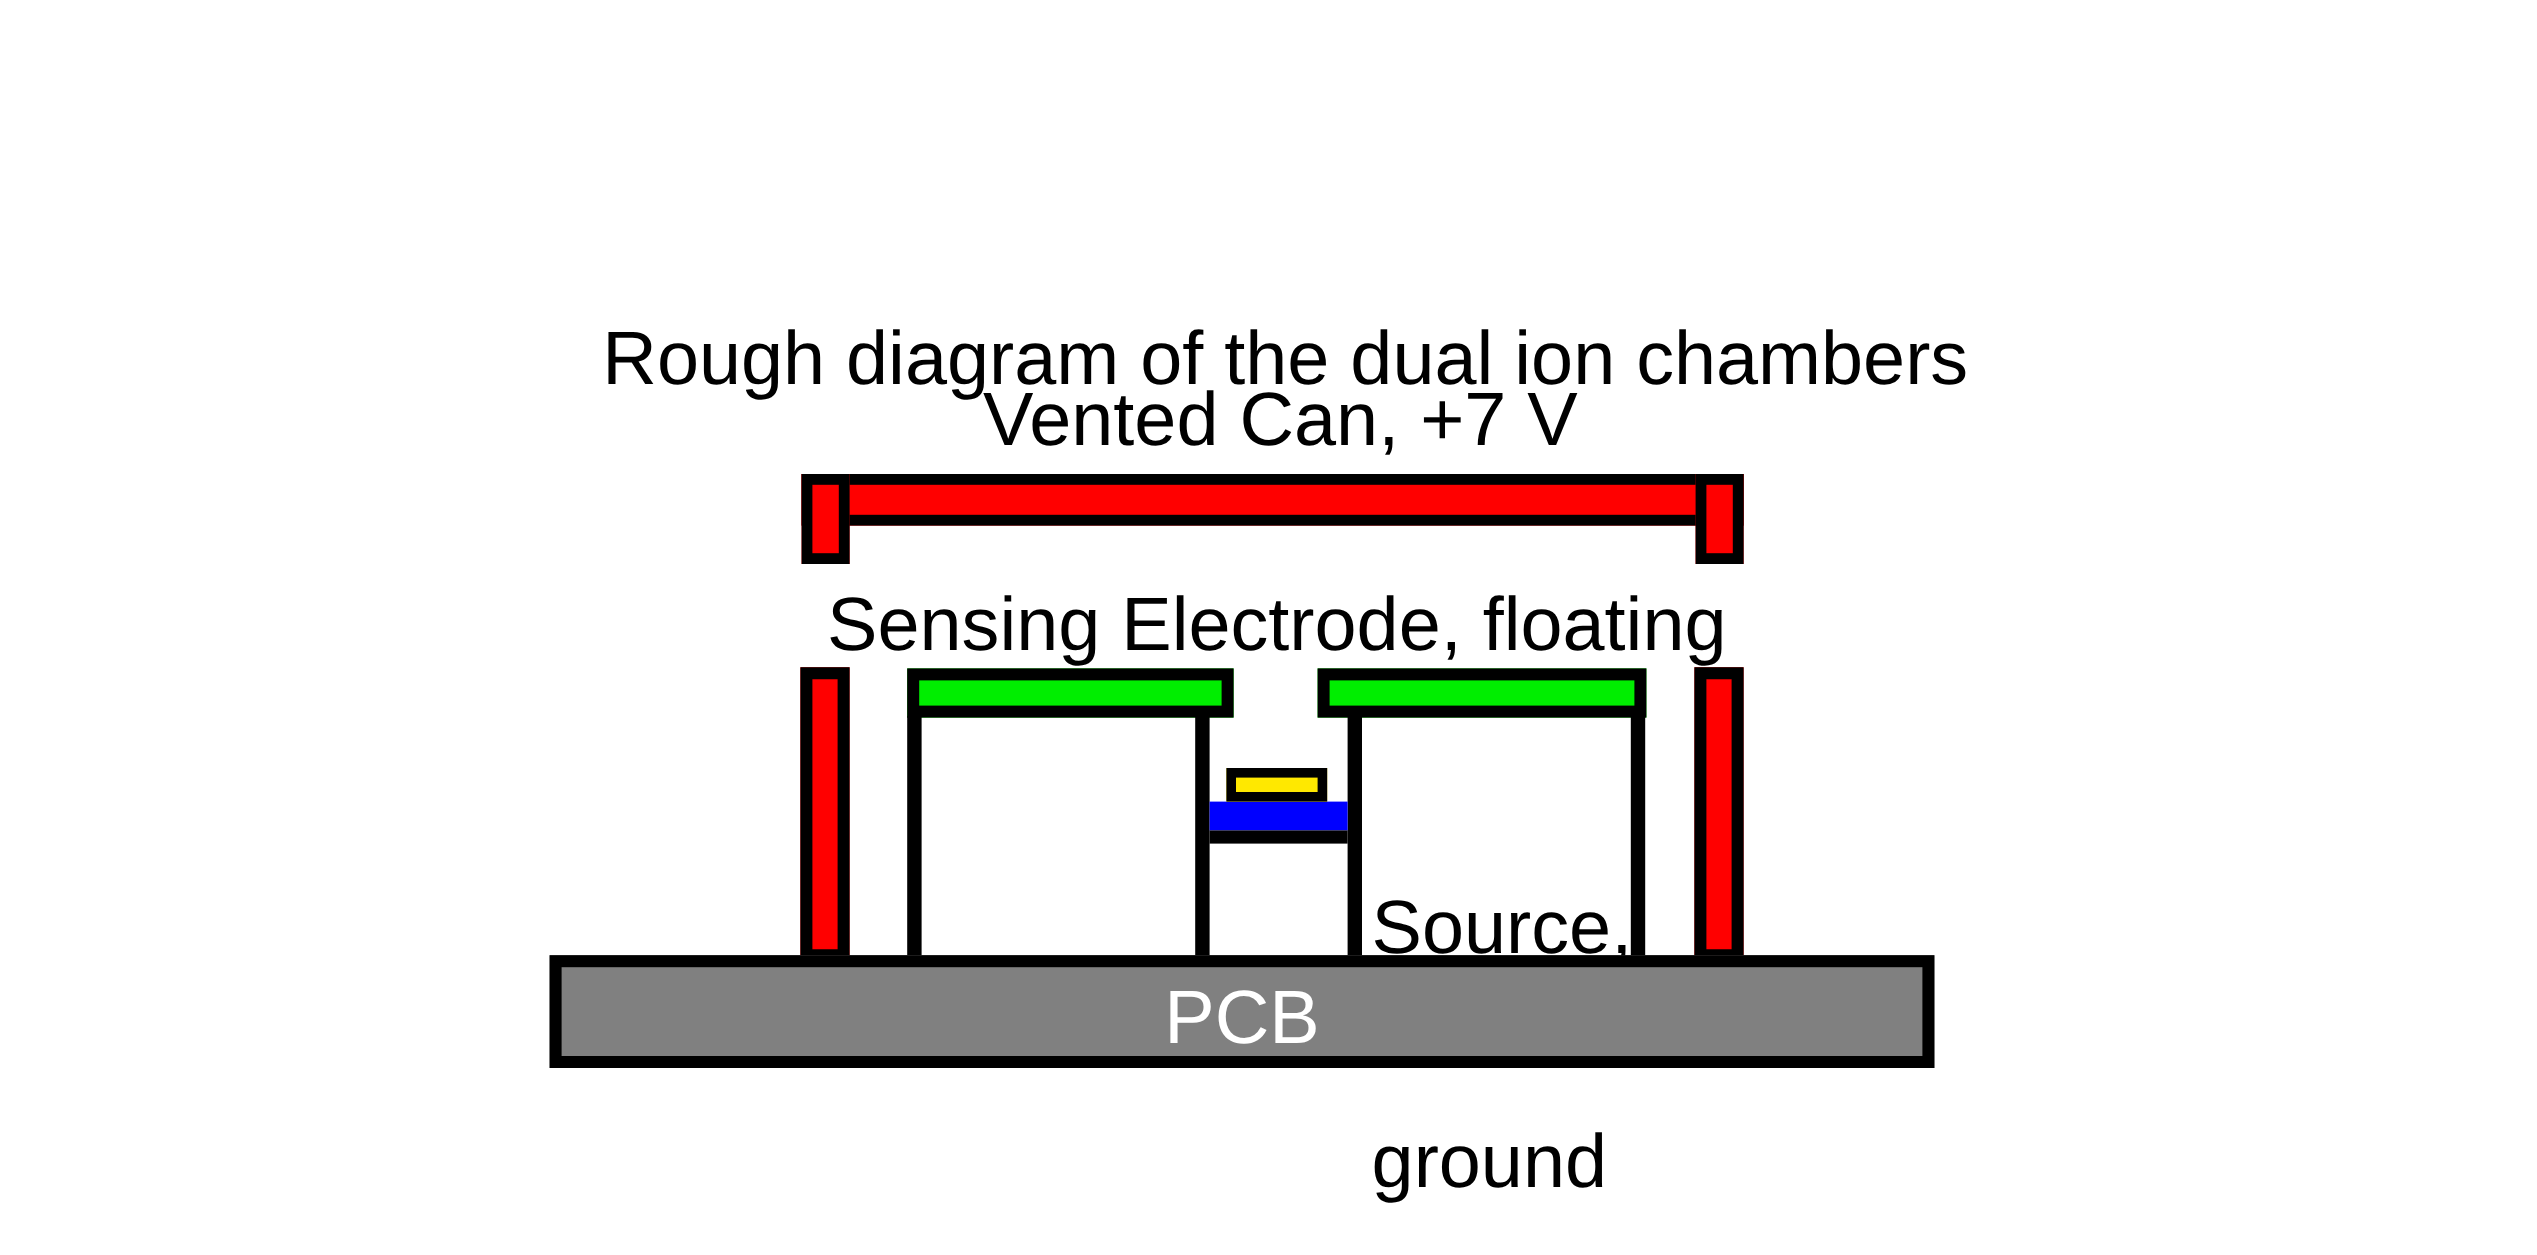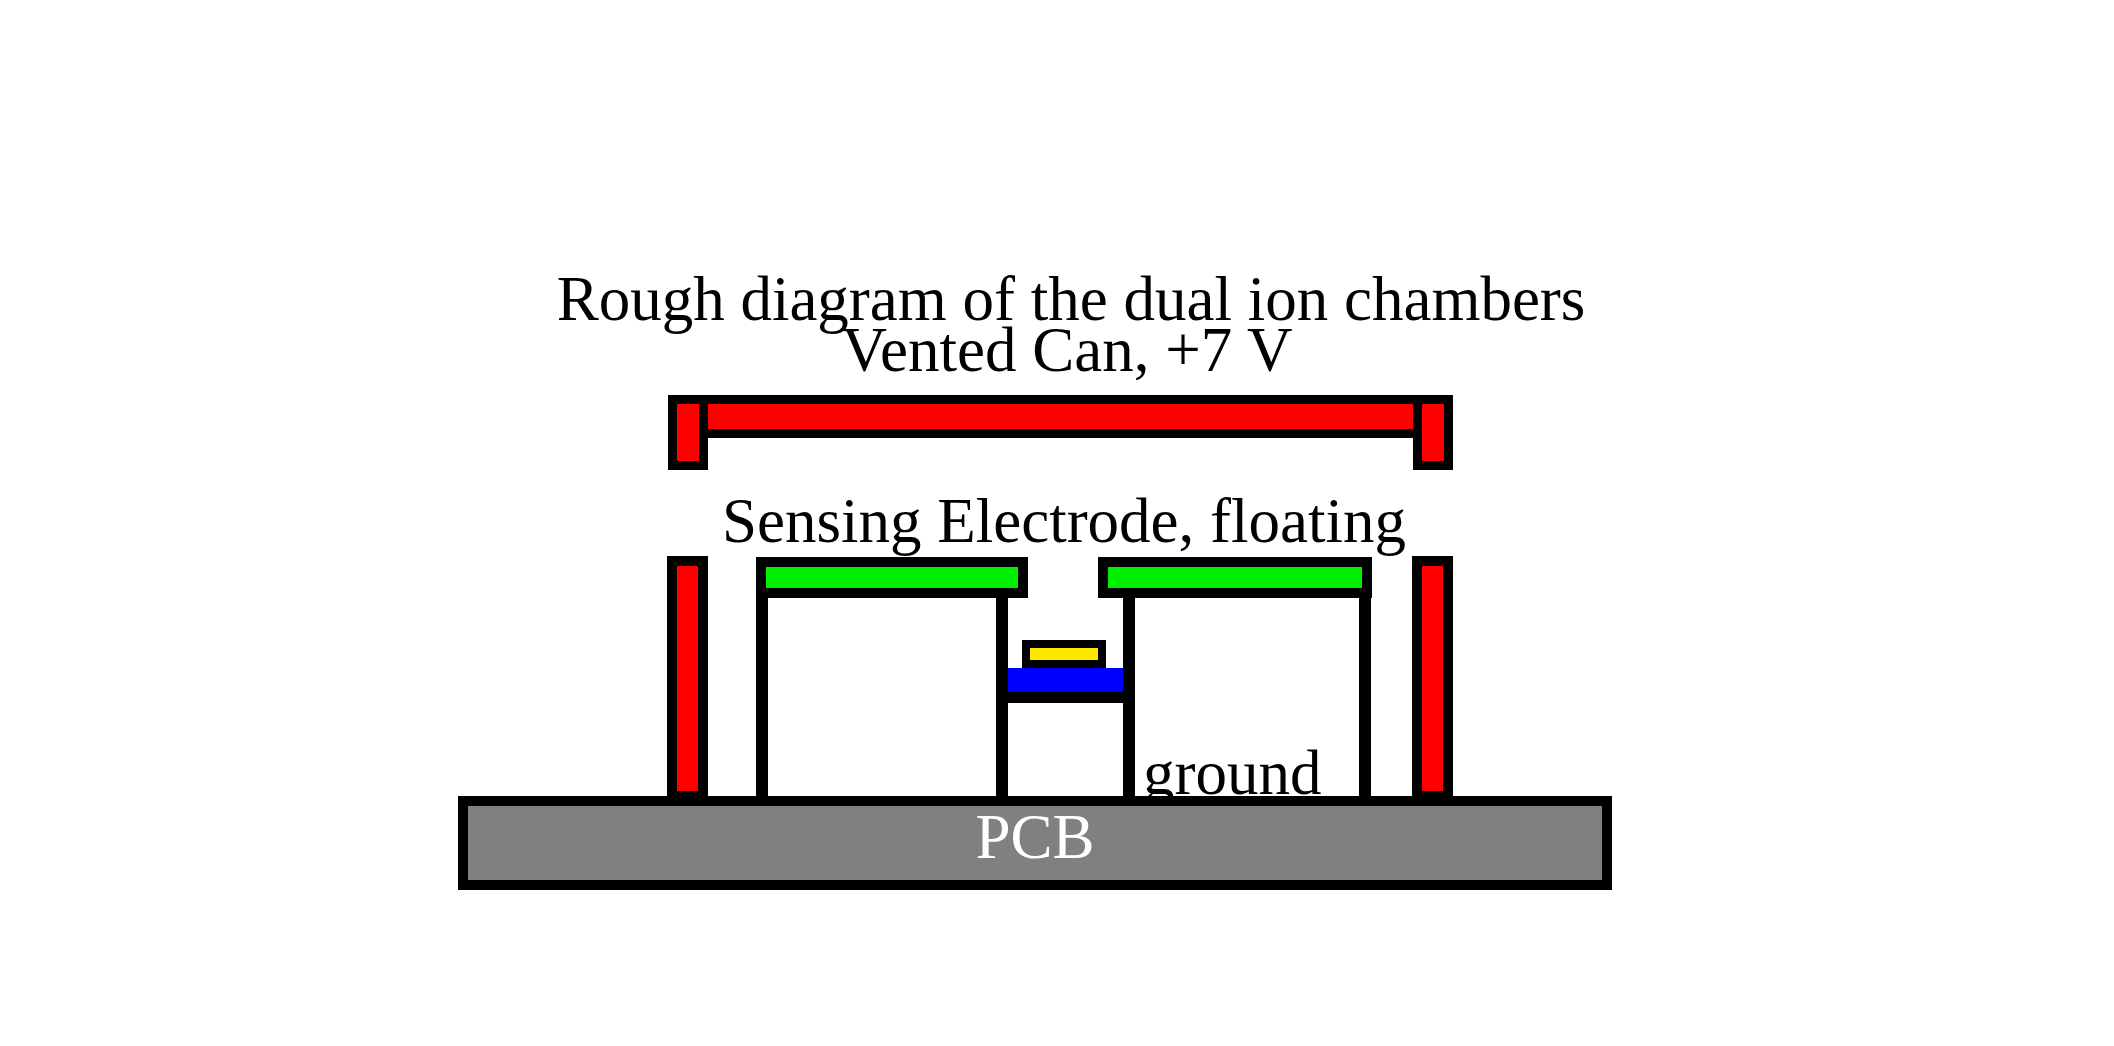--- a/index.html
+++ b/index.html
@@ -5,21 +5,21 @@
   html, body {
     margin: 0;
     padding: 0;
     background: #ffffff;
   }
   #canvas {
     position: relative;
     width: 2114px;
     height: 1046px;
     background: var(--color-background, #ffffff);
-    font-family: Liberation Serif, serif;
+    font-family: Liberation Sans, sans-serif;
     overflow: hidden;
   }
   .abs { position: absolute; box-sizing: border-box; }
 
   
   .label {
     color: var(--color-text, #000000);
     font-size: 63px;
     line-height: 63px;
     white-space: pre;
@@ -92,21 +92,21 @@
     left: 1008px; top: 692px; width: 115px; height: 11px;
     background: var(--color-outline, #000000);
   }
 
   
   #pcb-board {
     left: 458px; top: 796px; width: 1154px; height: 94px;
     border-width: 10px;
     background: var(--color-pcb_gray, #808080);
     display: flex;
-    align-items: flex-start;
+    align-items: flex-end;
     justify-content: center;
   }
   #pcb-label {
     color: var(--color-pcb_text, #ffffff);
     font-size: 63px;
     line-height: 63px;
   }
 </style>
 </head>
 <body>
@@ -133,20 +133,21 @@
   <div id="left-chamber-outer-wall" class="abs wall"></div>
   <div id="left-chamber-inner-wall" class="abs wall"></div>
   <div id="right-chamber-inner-wall" class="abs wall"></div>
   <div id="right-chamber-outer-wall" class="abs wall"></div>
 
   <div id="source-holder" class="abs"></div>
   <div id="source-holder-base-line" class="abs"></div>
   <div id="source-pellet" class="abs outlined"></div>
 
   <div id="source-label" class="abs label">
+    <div>Source,</div>
     <div>ground</div>
   </div>
 
   <div id="pcb-board" class="abs outlined">
     <span id="pcb-label">PCB</span>
   </div>
 
 </div>
 
 </body></html>

